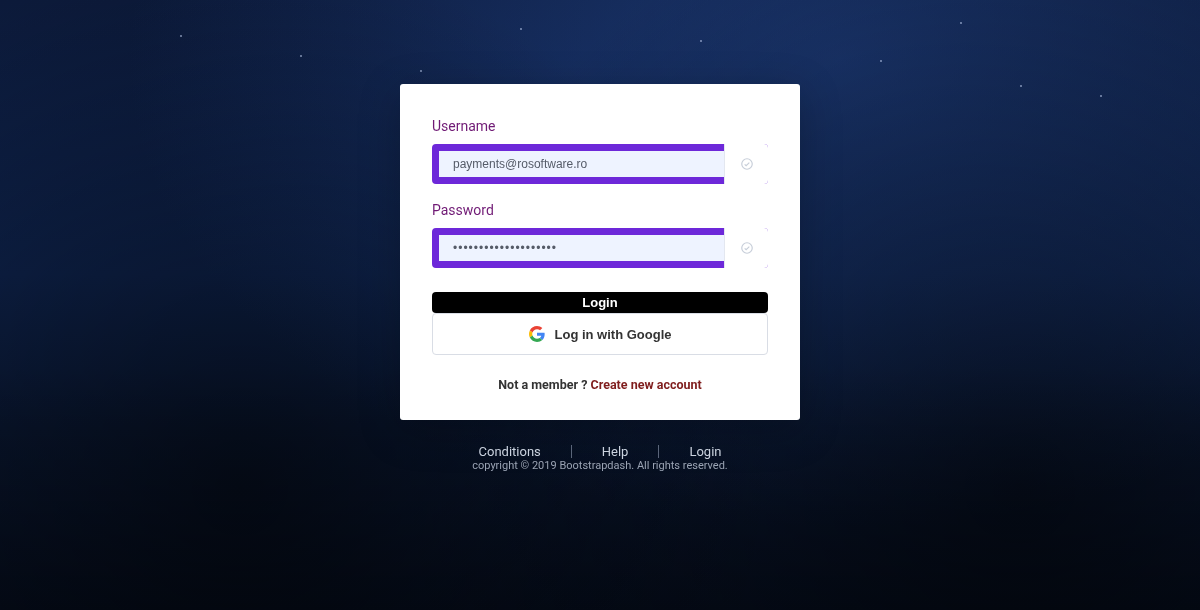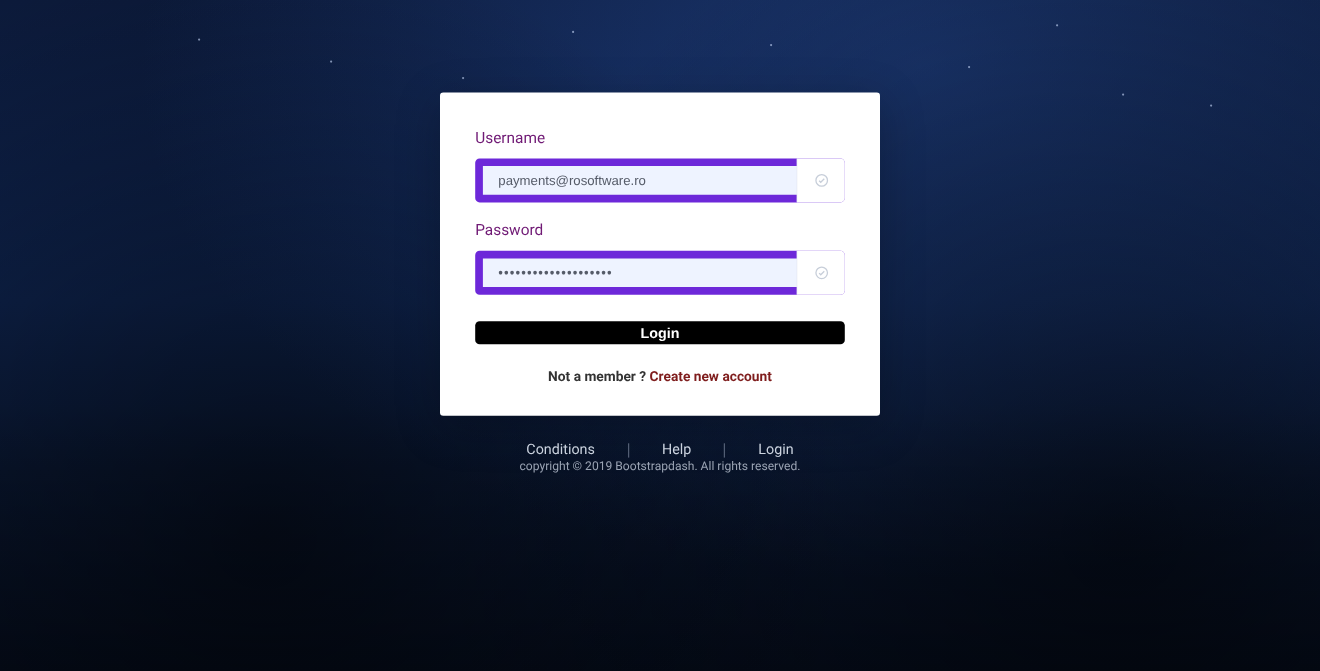--- a/index.html
+++ b/index.html
@@ -159,20 +159,31 @@
         <svg viewBox="0 0 24 24" stroke-width="2">
             <circle cx="12" cy="12" r="9"></circle>
             <path d="M8 12.5l2.5 2.5L16 9.5"></path>
           </svg>
       </span>
     </div>
 
     <button class="btn-primary">Login</button>
 
 
+    <button class="btn-google">
+      <span class="g-logo">
+        <svg viewBox="0 0 48 48" width="16" height="16">
+          <path fill="#EA4335" d="M24 9.5c3.54 0 6.72 1.22 9.22 3.6l6.86-6.86C35.9 2.4 30.35 0 24 0 14.62 0 6.51 5.38 2.56 13.22l7.98 6.19C12.43 13.72 17.74 9.5 24 9.5z"></path>
+          <path fill="#4285F4" d="M46.98 24.5c0-1.57-.15-3.09-.42-4.55H24v9.02h12.94c-.58 2.96-2.26 5.48-4.78 7.18l7.73 6c4.51-4.18 7.09-10.36 7.09-17.65z"></path>
+          <path fill="#FBBC05" d="M10.53 28.59c-.48-1.45-.76-2.99-.76-4.59s.27-3.14.76-4.59l-7.98-6.19C.92 16.46 0 20.12 0 24c0 3.88.92 7.54 2.56 10.78l7.97-6.19z"></path>
+          <path fill="#34A853" d="M24 48c6.48 0 11.93-2.13 15.89-5.81l-7.73-6c-2.15 1.45-4.92 2.3-8.16 2.3-6.26 0-11.57-4.22-13.47-9.91l-7.98 6.19C6.51 42.62 14.62 48 24 48z"></path>
+        </svg>
+      </span>
+      <span>Log in with Google</span>
+    </button>
 
     <div class="signup-row">
       <span class="bold">Not a member ?</span>
       <span> </span>
       <a class="link">Create new account</a>
     </div>
 
   </div>
 
   <div class="footer">

